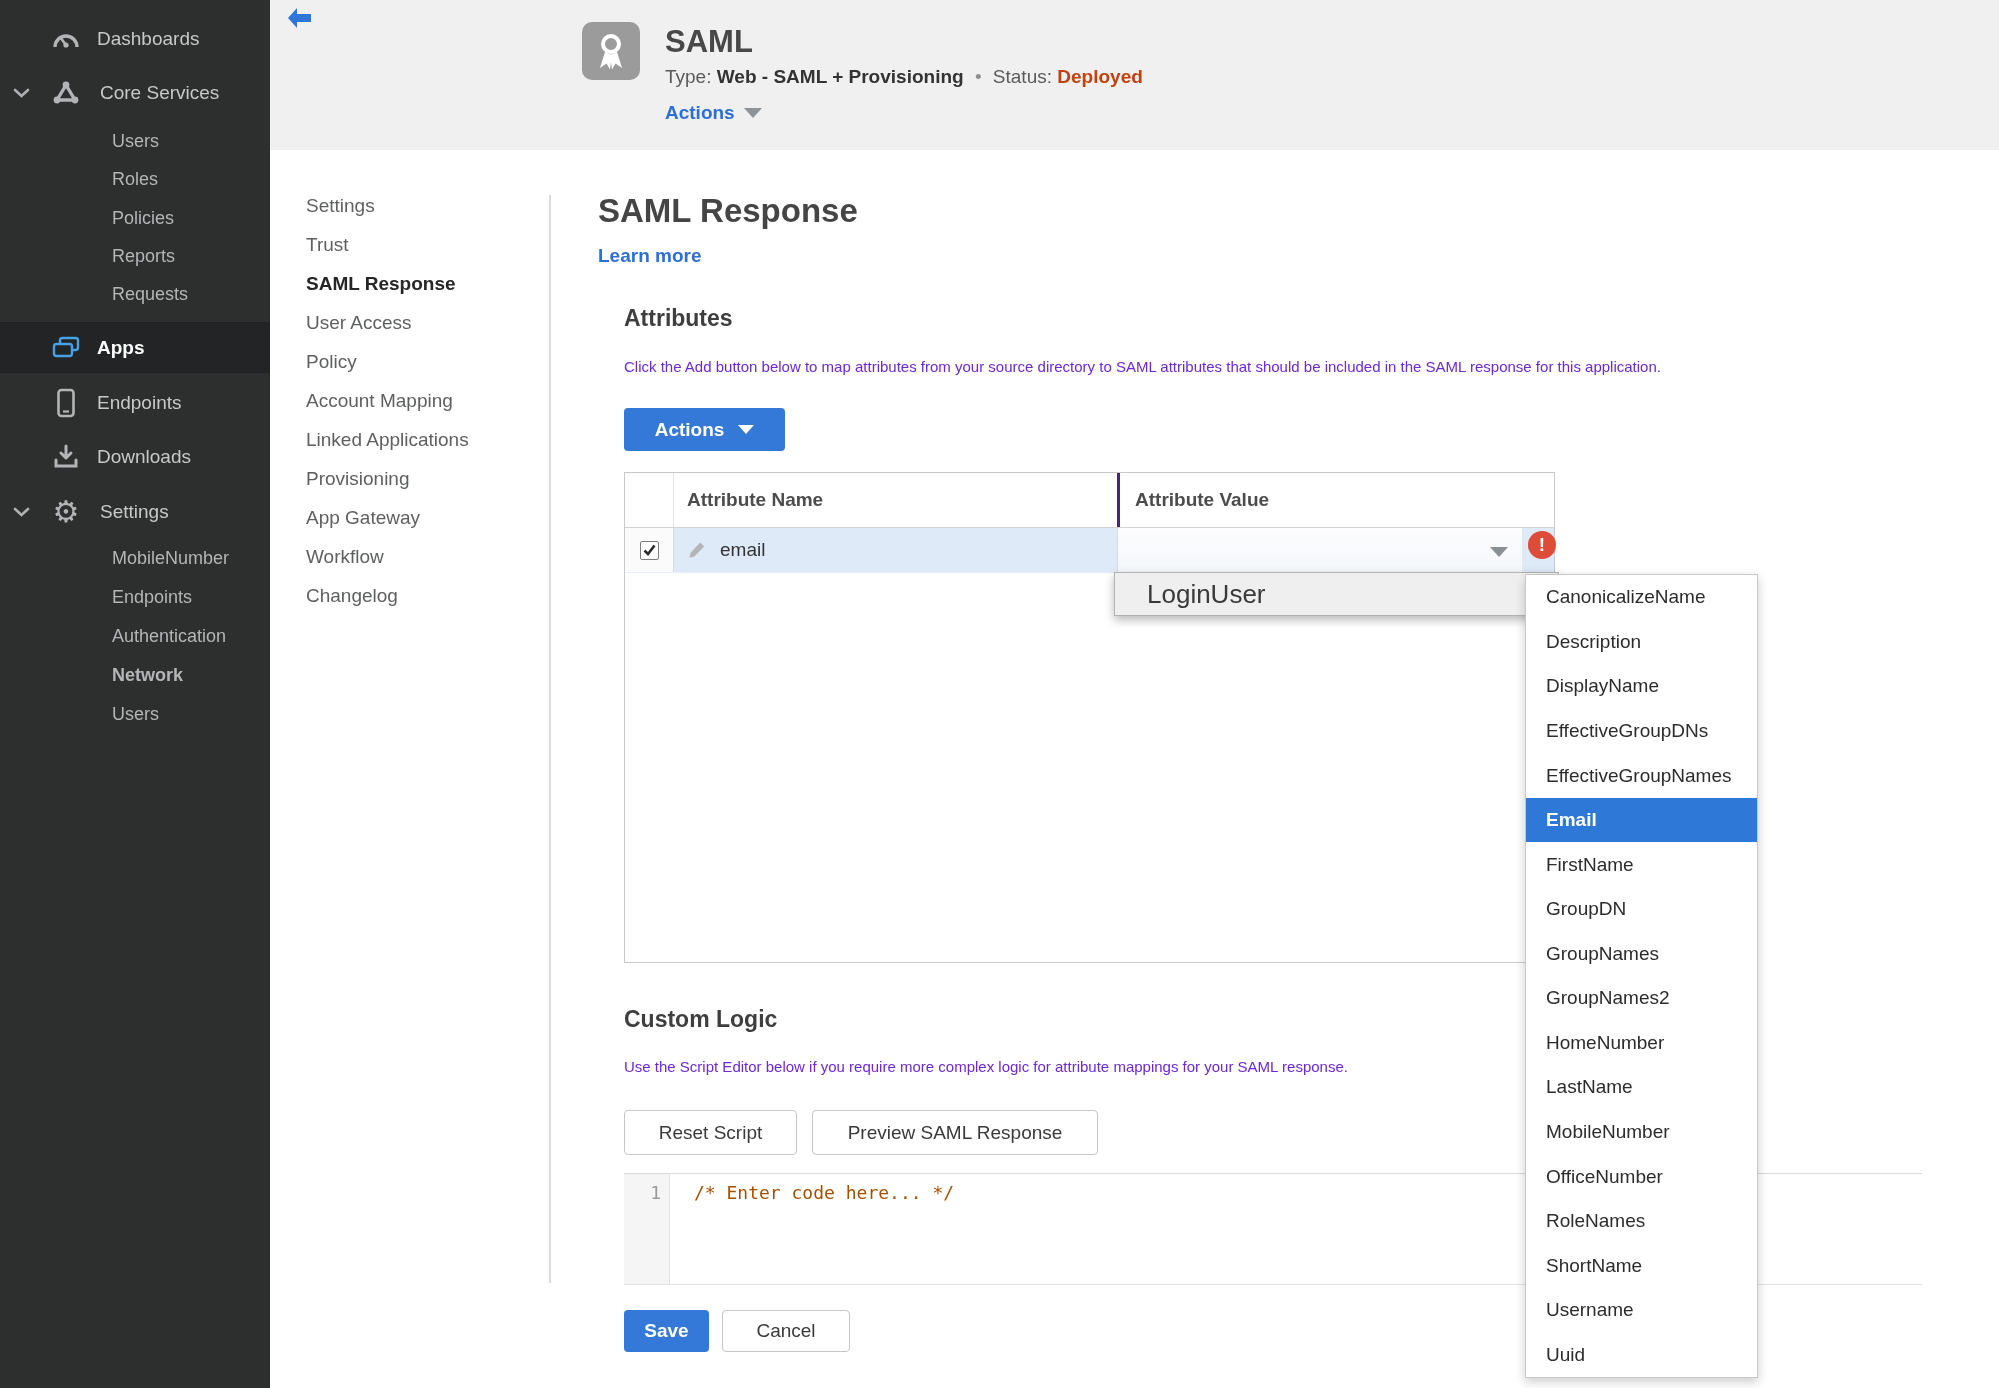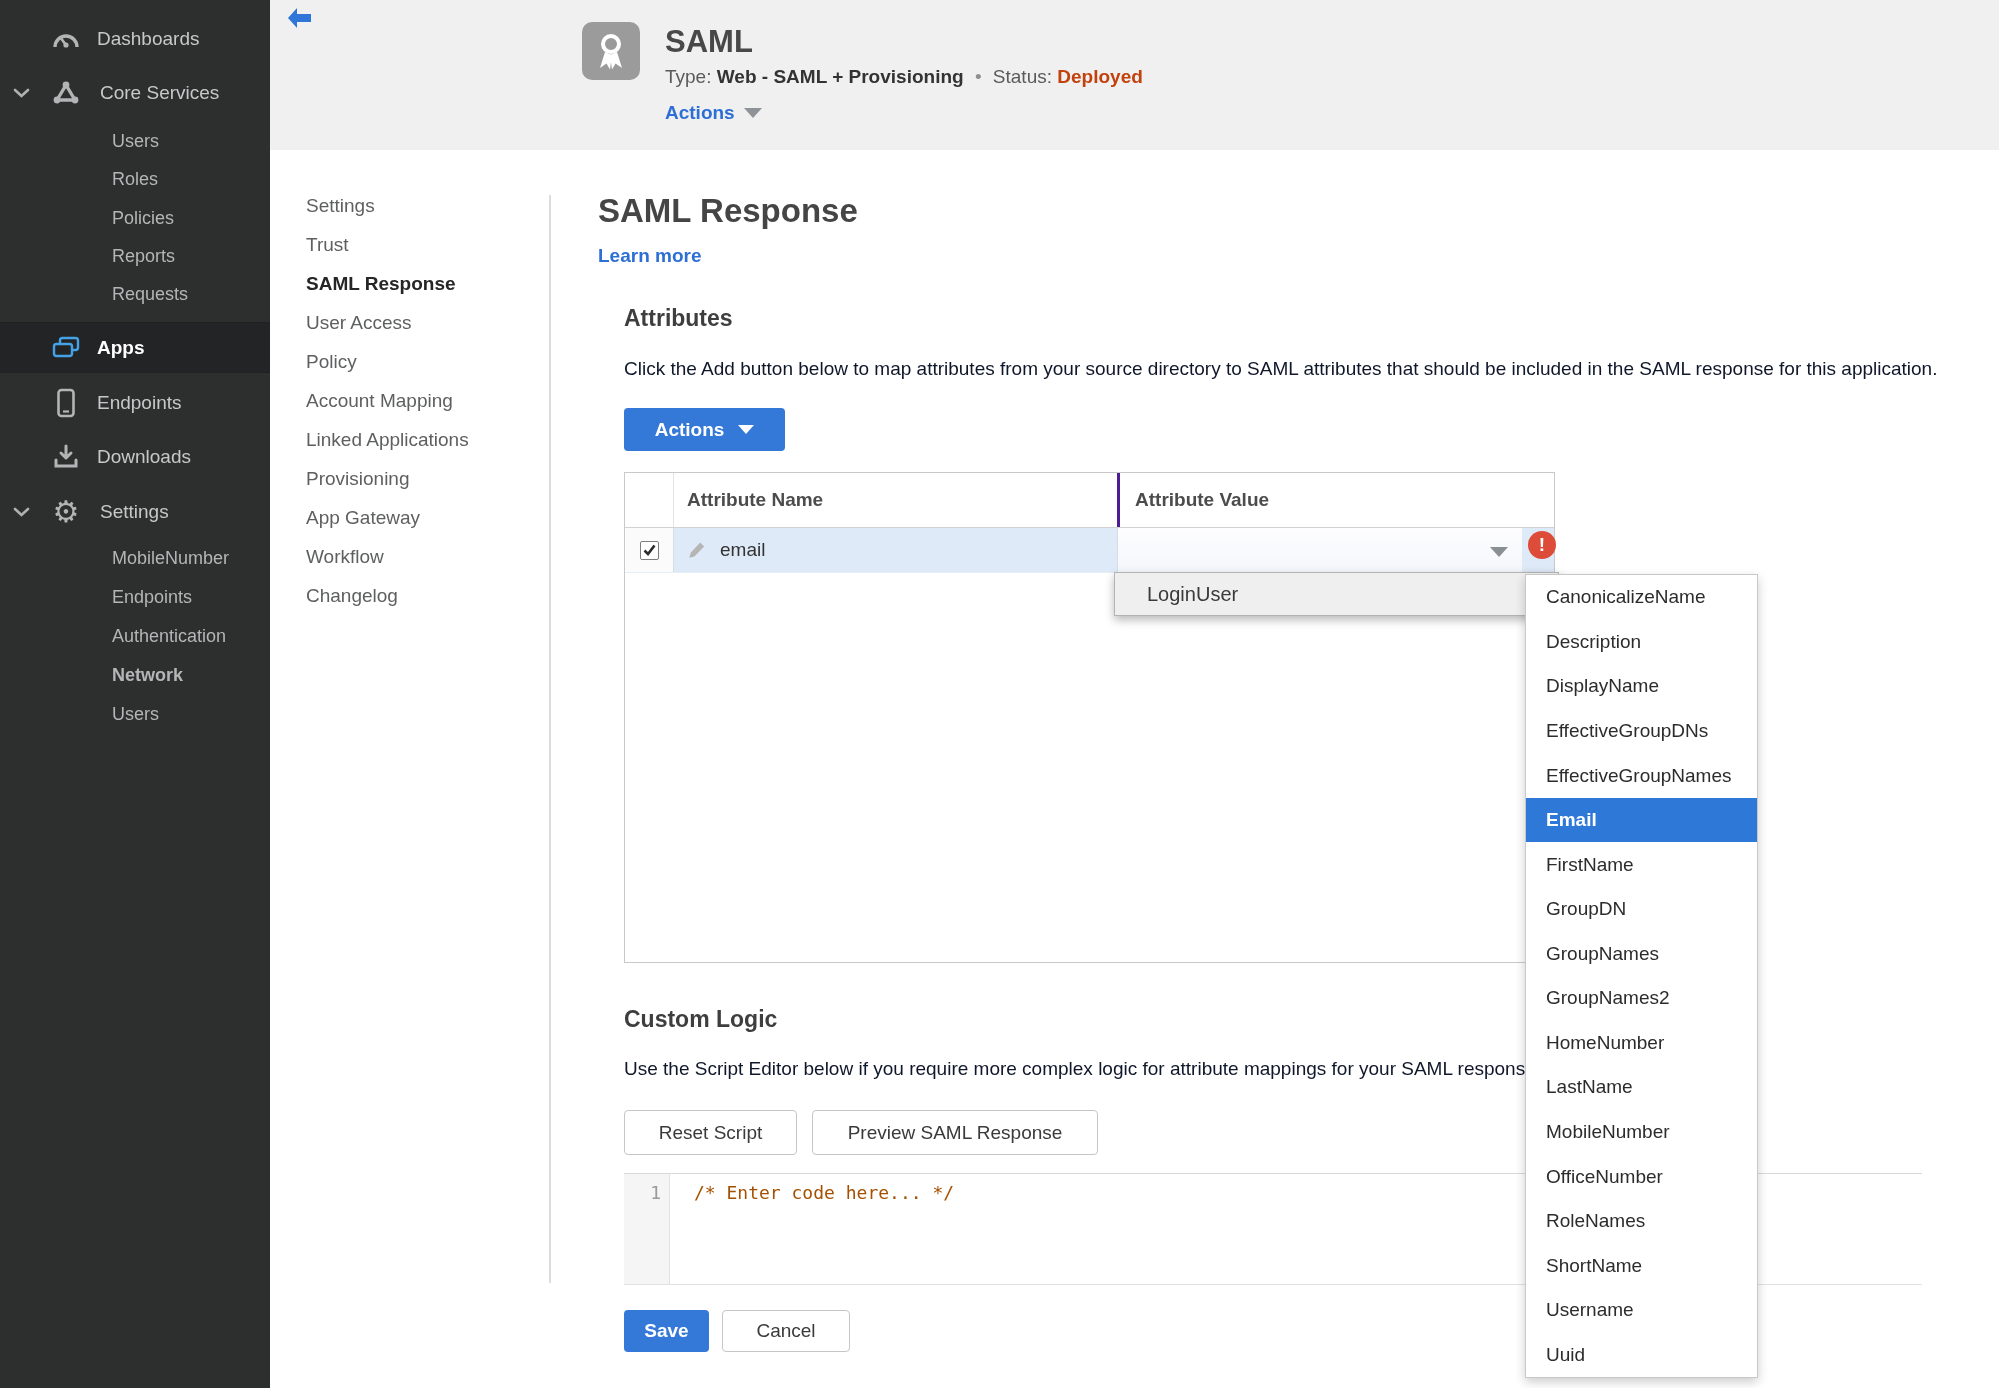--- a/index.html
+++ b/index.html
@@ -29,21 +29,21 @@
   .caret-down-gray { width:0; height:0; border-left:9px solid transparent; border-right:9px solid transparent; border-top:10px solid #8f9296; }
 
   
   .subnav-item { position:absolute; left:306px; font-size:19px; color:#5e5f60; line-height:39px; cursor:pointer; white-space:nowrap; }
   .subnav-item.active { color:#262626; font-weight:bold; }
   .divider-v { position:absolute; left:549px; top:195px; width:2px; height:1088px; background:#dcdcdc; }
 
   
   .h1 { font-size:33px; font-weight:bold; color:#454545; }
   .h2 { font-size:23px; font-weight:bold; color:#3e3e3e; }
-  .body-txt { font-size:19px; color:#0f172a; white-space:nowrap; }
+  .body-txt { font-size:15px; color:#6d28d9; white-space:nowrap; }
   .link { font-size:19px; font-weight:bold; color:#2e6fd6; cursor:pointer; }
 
   .btn-blue { background:#3478d8; color:#fff; font-weight:bold; font-size:19px; border:none; border-radius:4px; display:flex; align-items:center; justify-content:center; gap:14px; cursor:pointer; }
   .caret-down-white { width:0; height:0; border-left:8px solid transparent; border-right:8px solid transparent; border-top:9px solid #ffffff; }
   .btn-white { background:#fff; border:1px solid #c6c6c6; border-radius:4px; font-size:19px; color:#3a3a3a; display:flex; align-items:center; justify-content:center; cursor:pointer; }
 
   
   .attr-table { position:absolute; left:624px; top:472px; width:931px; height:491px; border:1px solid #c9c9c9; background:#fff; }
   .tbl-header { position:absolute; left:0; top:0; width:100%; height:55px; border-bottom:1px solid #d2d2d2; display:flex; }
   .th { font-size:19px; font-weight:bold; color:#4c4c4c; display:flex; align-items:center; }
@@ -54,21 +54,21 @@
   .td-check { width:48px; background:#fbfbfb; display:flex; align-items:center; justify-content:center; }
   .td-name { width:444px; border-left:1px solid #d7dde5; display:flex; align-items:center; gap:13px; padding-left:13px; font-size:19px; color:#333; }
   .td-value { flex:1; border-left:1px solid #d7dde5; position:relative; background:linear-gradient(#fdfdfe,#f4f7fb); }
   .checkbox { width:19px; height:19px; background:#fff; border:1.5px solid #7e7e7e; border-radius:2px; display:flex; align-items:center; justify-content:center; cursor:pointer; }
   .cell-caret { position:absolute; right:46px; top:19px; width:0; height:0; border-left:9px solid transparent; border-right:9px solid transparent; border-top:10px solid #8a8f94; cursor:pointer; }
   .row-end-strip { position:absolute; right:0; top:0; width:32px; height:45px; background:#dfeaf8; }
   .err-badge { position:absolute; left:1528px; top:531px; width:28px; height:28px; background:#dd4b39; border-radius:50%; color:#fff; font-weight:bold; font-size:19px; display:flex; align-items:center; justify-content:center; z-index:20; }
 
   
   .menu-loginuser { position:absolute; left:1114px; top:572px; width:445px; height:44px; background:#efefef; border:1px solid #b3b3b3; box-shadow:0 4px 9px rgba(0,0,0,0.28); z-index:30; display:flex; align-items:center; cursor:pointer; }
-  .menu-loginuser .mi-label { font-size:20px; color:#3a3a3a; padding-left:32px; }
+  .menu-loginuser .mi-label { font-size:26px; color:#3a3a3a; padding-left:32px; }
   .arrow-right { position:absolute; right:16px; width:0; height:0; border-top:8px solid transparent; border-bottom:8px solid transparent; border-left:10px solid #8f9398; }
   .submenu { position:absolute; left:1525px; top:574px; width:233px; height:804px; background:#ffffff; border:1px solid #c8c8c8; box-shadow:0 4px 10px rgba(0,0,0,0.2); z-index:40; display:flex; flex-direction:column; }
   .submenu-item { flex:1; display:flex; align-items:center; padding-left:20px; font-size:19px; color:#2c2c2c; cursor:pointer; white-space:nowrap; }
   .submenu-item.selected { background:#2e79d8; color:#ffffff; font-weight:bold; }
 
   
   .editor { position:absolute; left:624px; top:1173px; width:1298px; height:112px; border-top:1px solid #d9d9d9; border-bottom:1px solid #e2e2e2; background:#fff; z-index:10; }
   .gutter { position:absolute; left:0; top:0; width:46px; height:110px; background:#f5f5f5; border-right:1px solid #e2e2e2; color:#9a9a9a; font-family:"DejaVu Sans Mono", monospace; font-size:18px; text-align:right; padding:8px 8px 0 0; }
   .code-line { position:absolute; left:70px; top:8px; font-family:"DejaVu Sans Mono", monospace; font-size:18px; color:#a55000; white-space:pre; }
 

